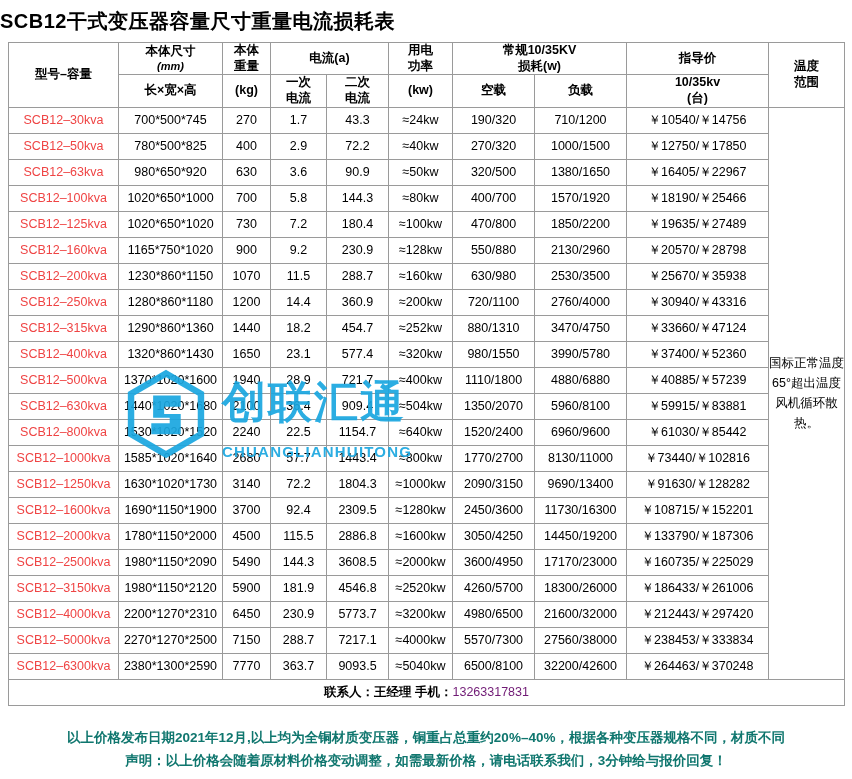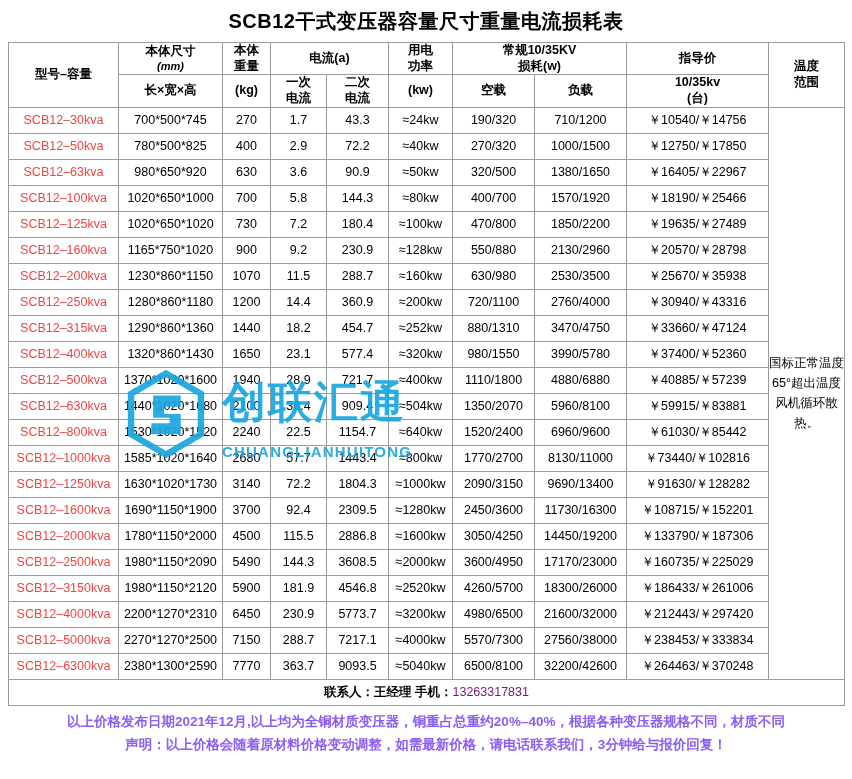--- a/index.html
+++ b/index.html
@@ -14,21 +14,21 @@
     color: #000;
     overflow: hidden;
   }
   .page {
     position: relative;
     width: 852px;
     height: 779px;
     box-sizing: border-box;
   }
   .title {
-    text-align: center;
+    text-align: left;
     font-size: 20px;
     font-weight: bold;
     letter-spacing: 0.5px;
     padding: 8px 0 7px 0;
     color: #000;
   }
   table.main {
     border-collapse: collapse;
     width: 836px;
     margin: 0 8px;
@@ -69,24 +69,24 @@
   .contact-row td {
     height: 30px;
     font-size: 14px;
     font-weight: bold;
   }
   .contact-phone {
     color: #701a75;
     font-weight: normal;
   }
   .footer {
-    margin: 4px 8px 0 8px;
+    margin: 20px 8px 0 8px;
     width: 836px;
     text-align: center;
-    color: #8b5cf6;
+    color: #0f766e;
     font-size: 13.5px;
     font-weight: bold;
     line-height: 1.75;
   }
   
   .watermark {
     position: absolute;
     left: 120px;
     top: 365px;
     width: 440px;

